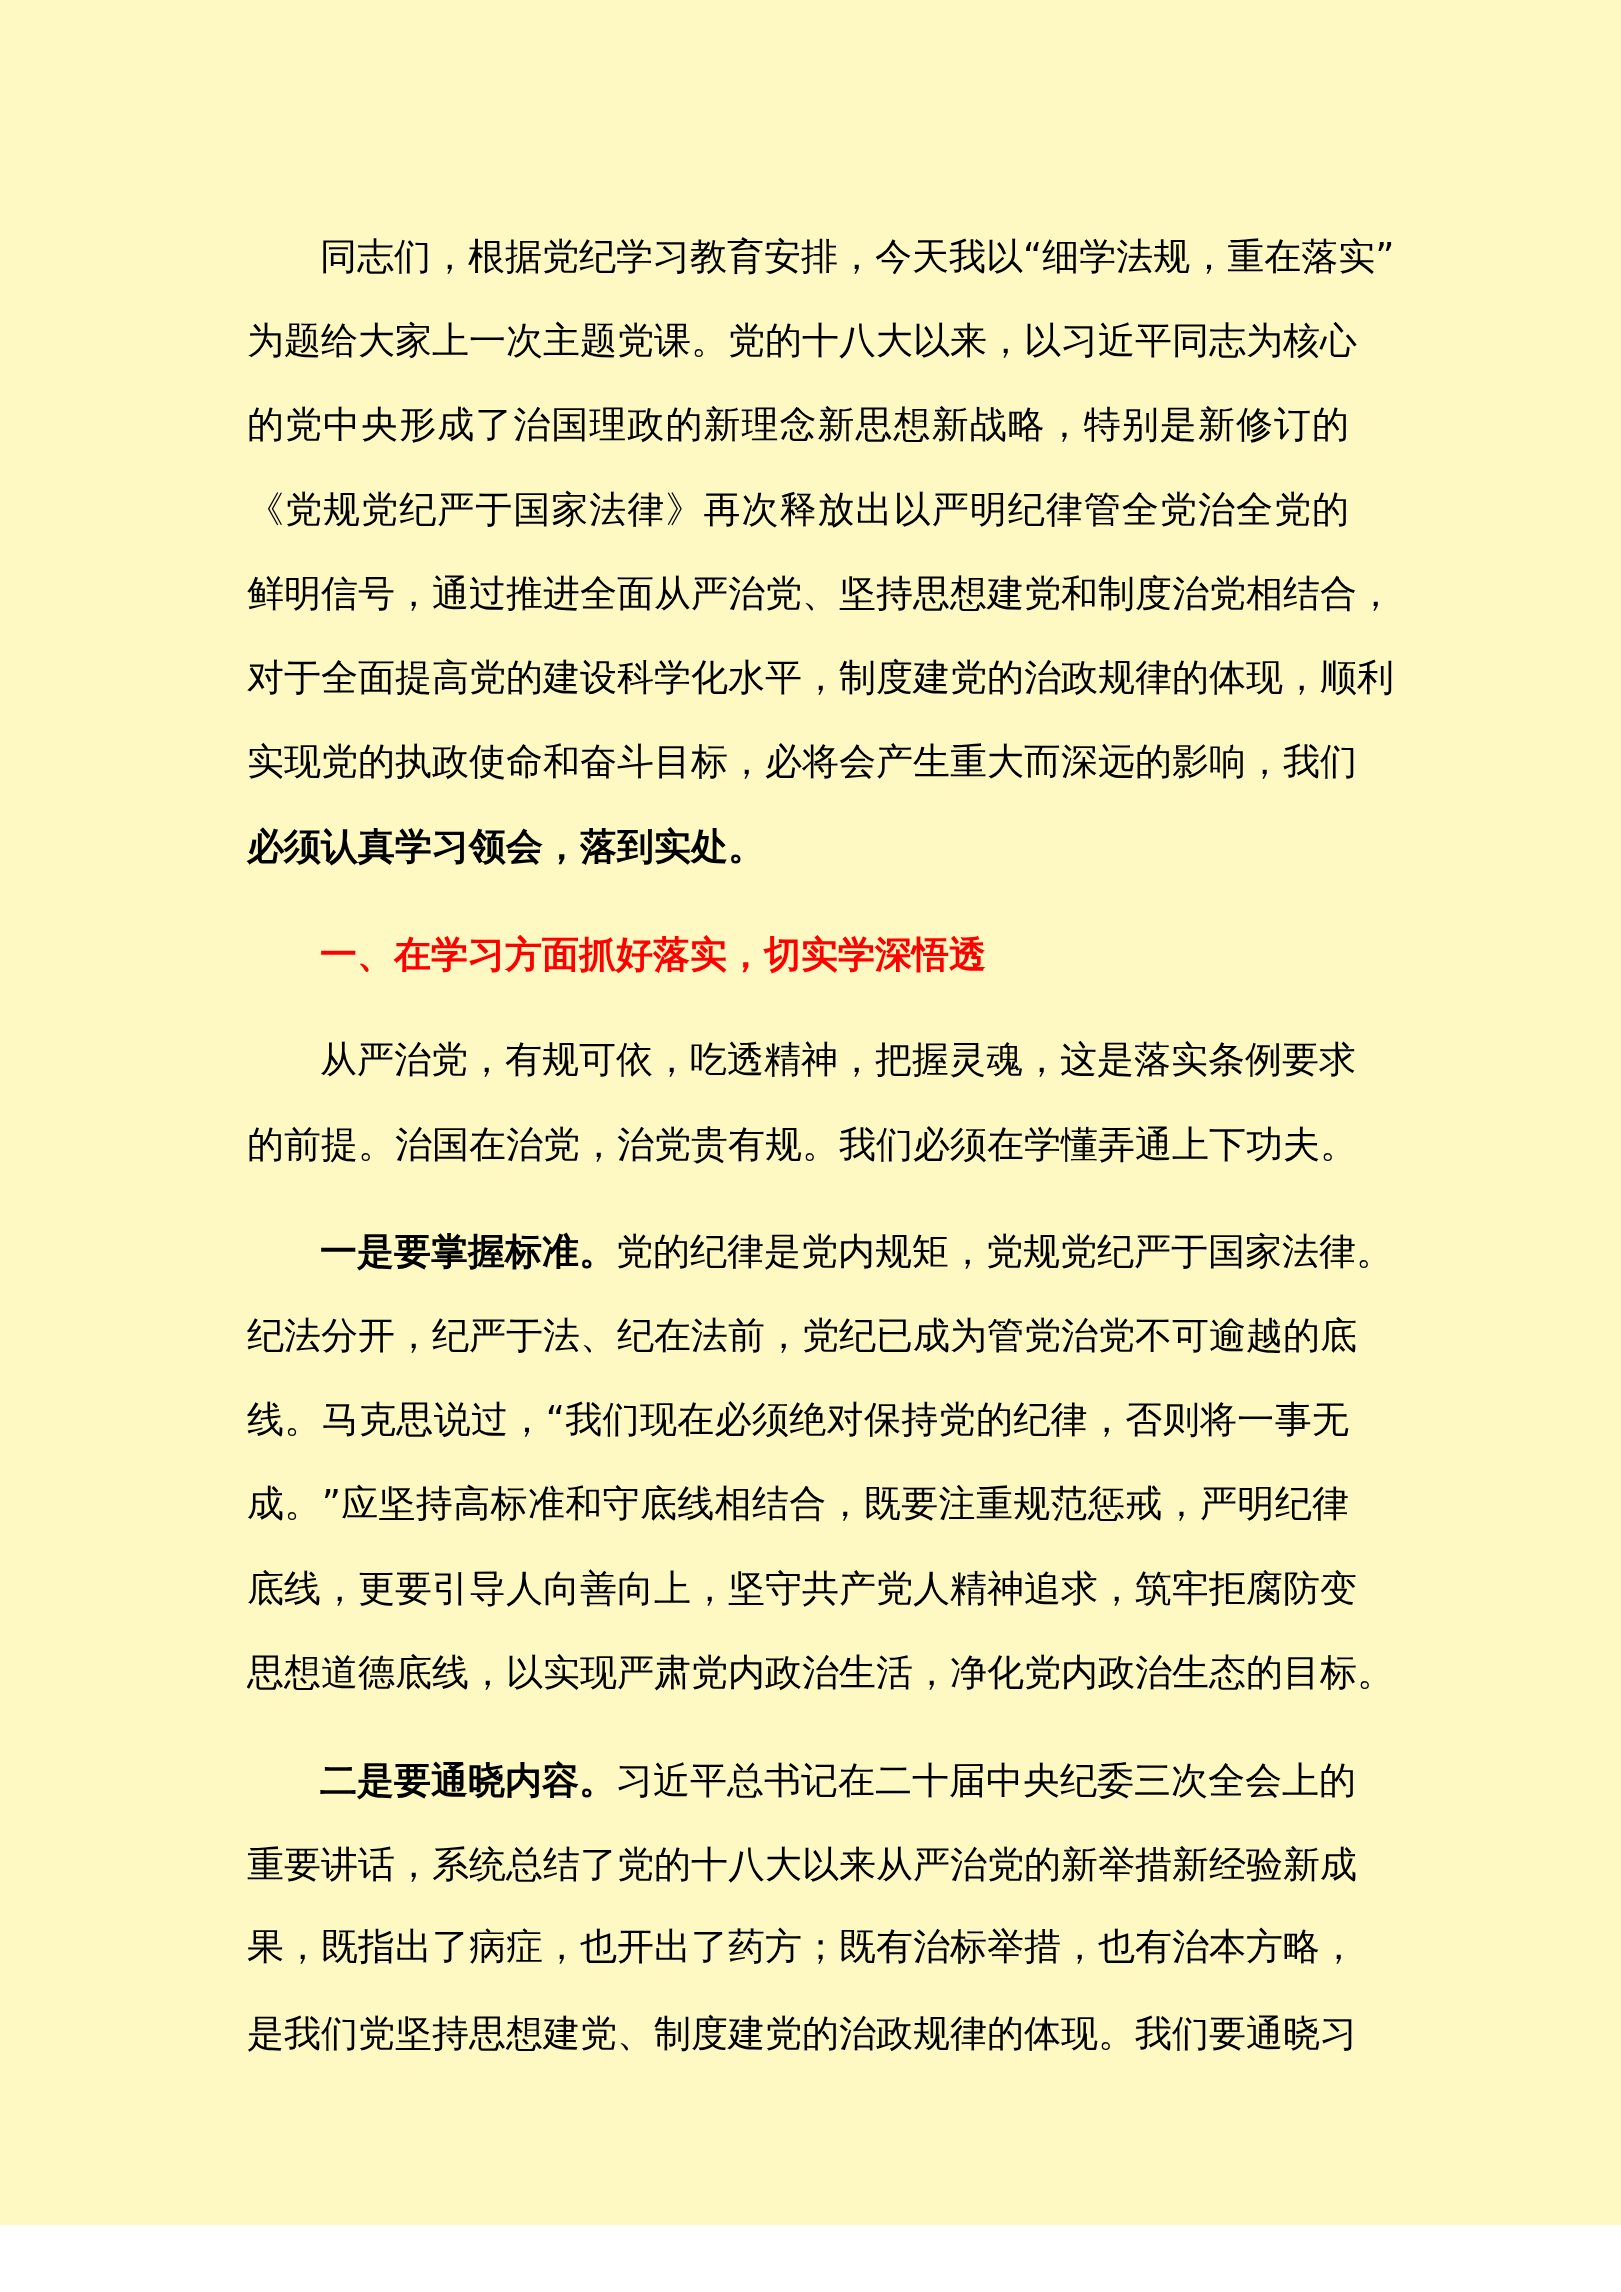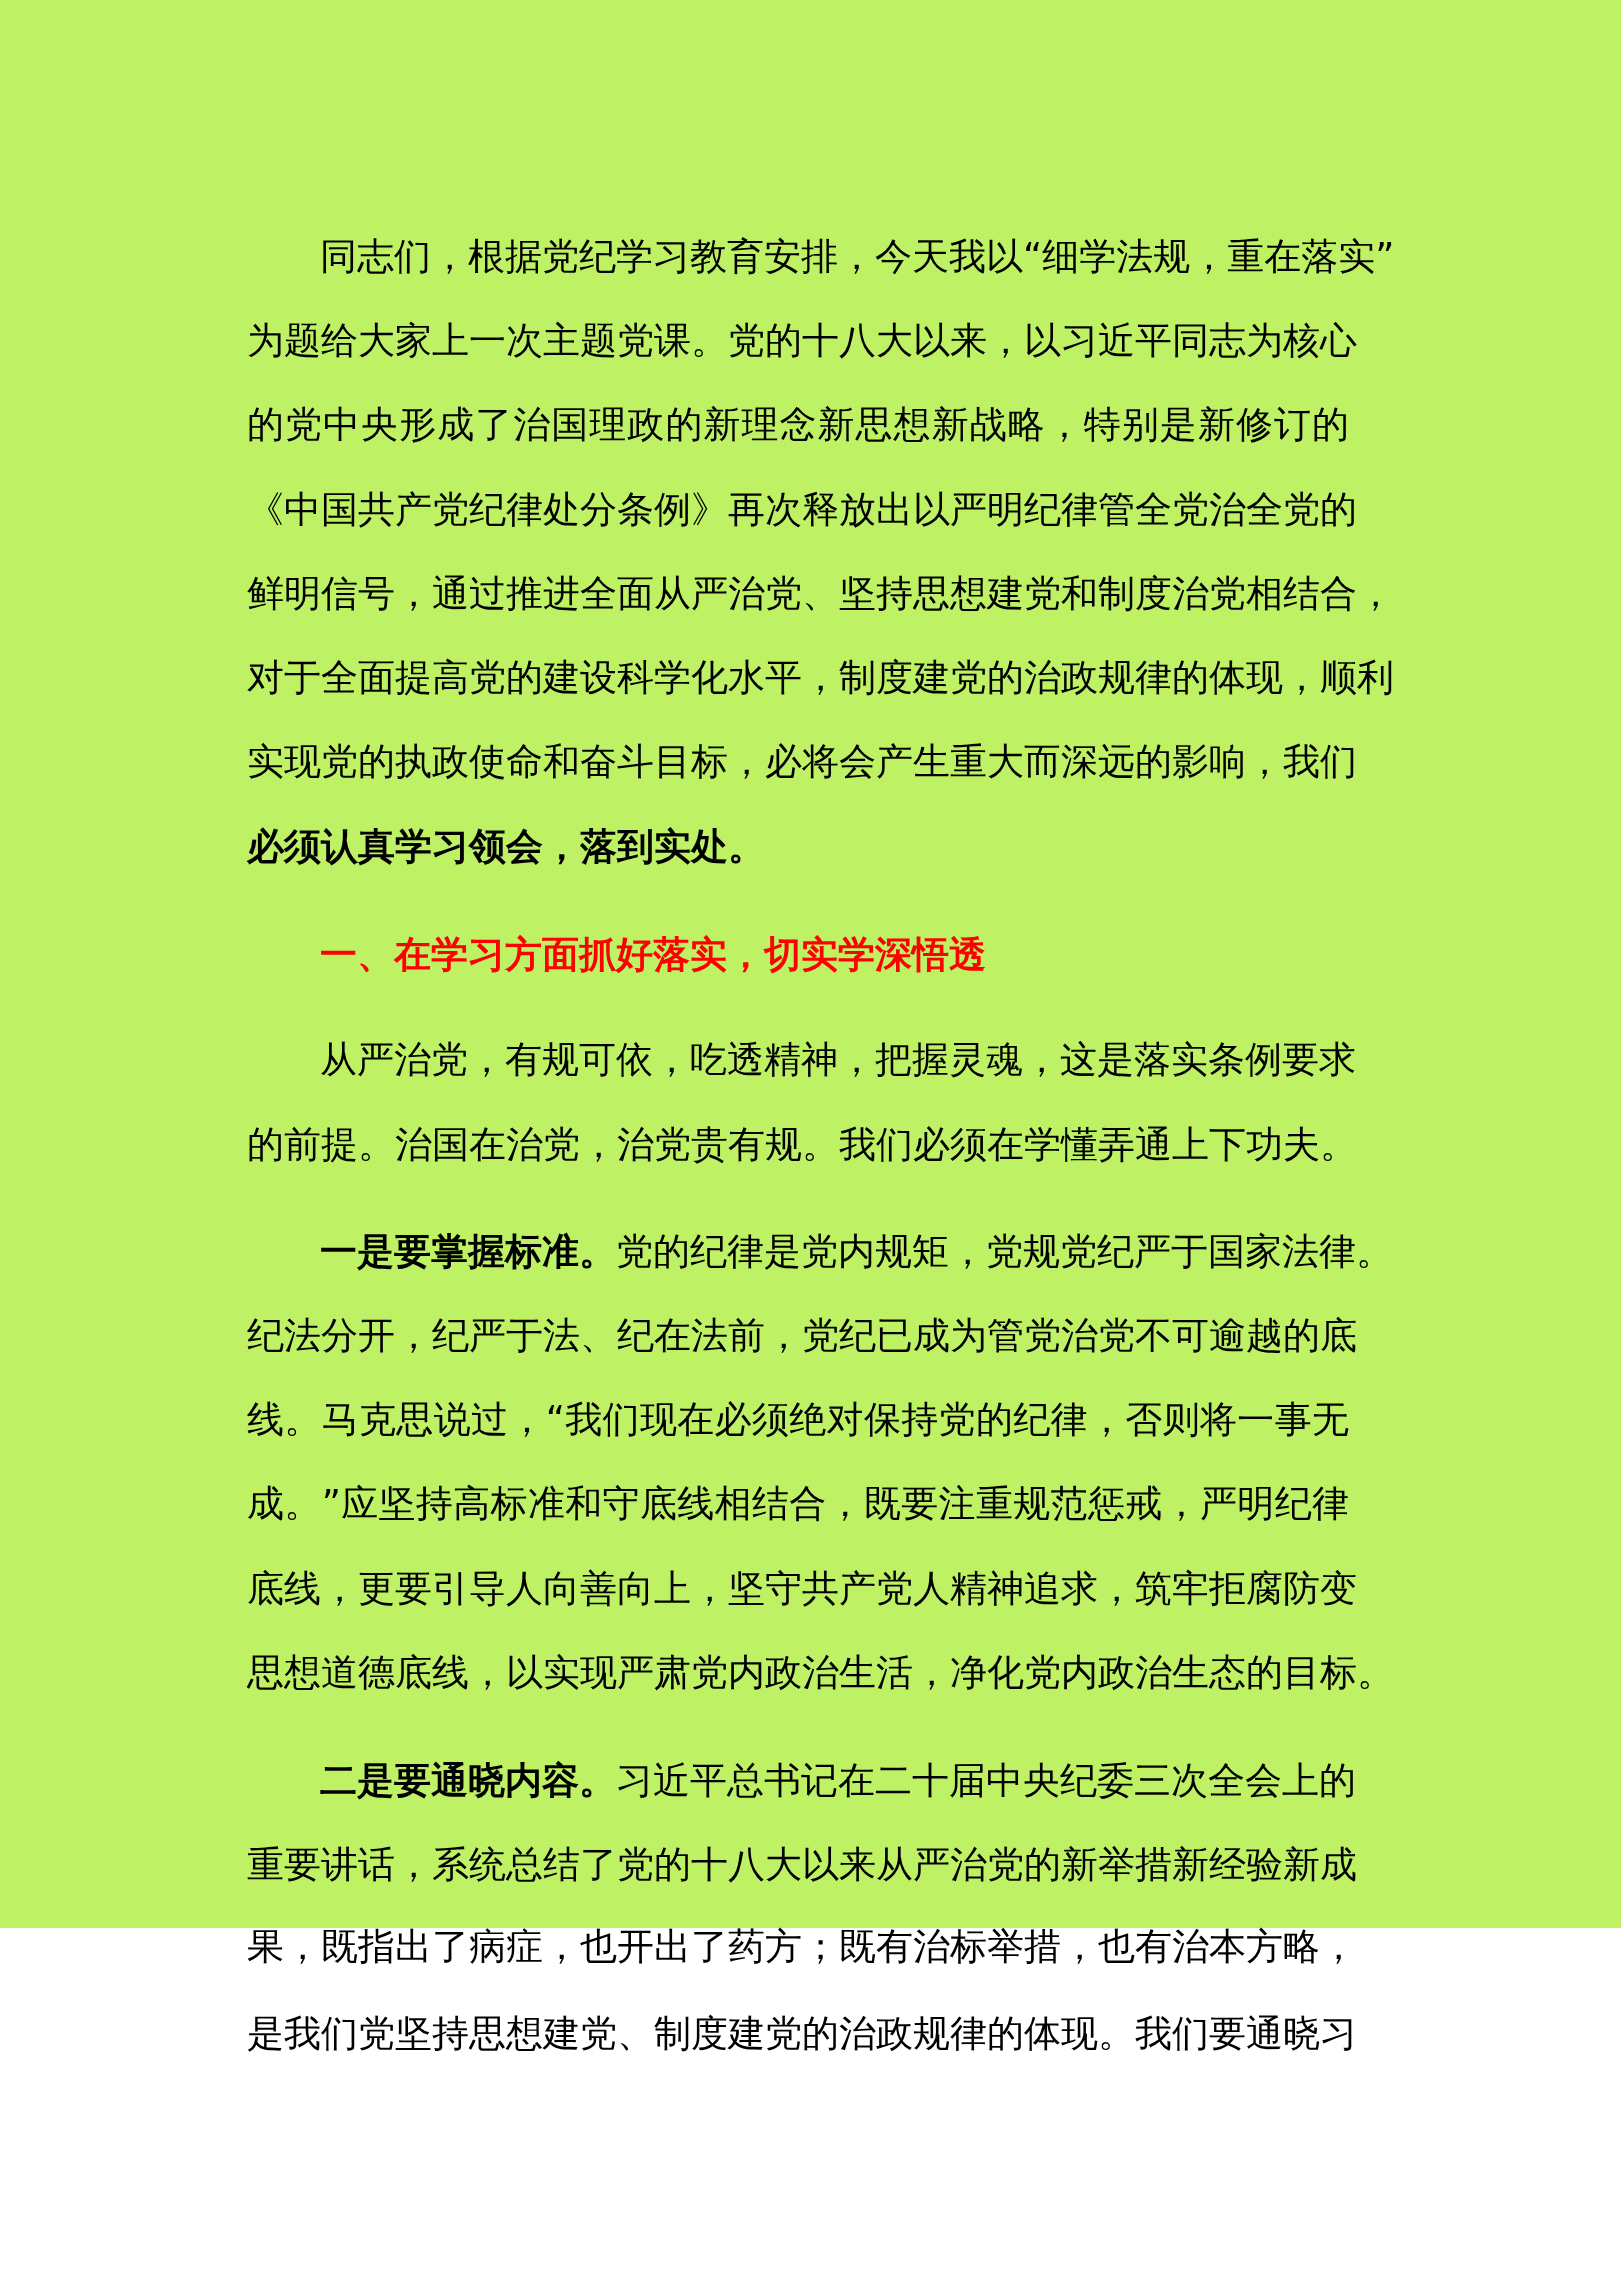--- a/index.html
+++ b/index.html
@@ -1,37 +1,37 @@
 <!DOCTYPE html>
 <html><head>
 <meta charset="utf-8">
 <style>
   html, body { margin:0; padding:0; background:#ffffff; }
   body { width:1621px; height:2293px; position:relative; overflow:hidden;
          font-family:"DejaVu Sans","Liberation Sans",sans-serif; color:#000000; }
-  .page { position:absolute; left:0; top:0; width:1621px; height:1928px; background:#bef264; }
+  .page { position:absolute; left:0; top:0; width:1621px; height:2225px; background:#fef9c3; }
   .line { position:absolute; left:247px; width:1102px; height:84px; line-height:84px;
           font-size:37px; white-space:nowrap; text-align:justify; text-align-last:justify;
           overflow:visible; }
   .line.last { text-align-last:left; }
   .line.indent { left:320px; width:1029px; }
   .heading { position:absolute; left:320px; height:84px; line-height:84px; font-size:37px;
              font-weight:bold; white-space:nowrap; }
   .bold { font-weight:bold; }
 </style>
 </head>
 <body>
 
 <div class="page">
 
   <div>
     <div class="line indent" style="top:215px;">同志们，根据党纪学习教育安排，今天我以“细学法规，重在落实”</div>
     <div class="line" style="top:299px;">为题给大家上一次主题党课。党的十八大以来，以习近平同志为核心</div>
     <div class="line" style="top:383px;">的党中央形成了治国理政的新理念新思想新战略，特别是新修订的</div>
-    <div class="line" style="top:468px;">《中国共产党纪律处分条例》再次释放出以严明纪律管全党治全党的</div>
+    <div class="line" style="top:468px;">《党规党纪严于国家法律》再次释放出以严明纪律管全党治全党的</div>
     <div class="line" style="top:552px;">鲜明信号，通过推进全面从严治党、坚持思想建党和制度治党相结合，</div>
     <div class="line" style="top:636px;">对于全面提高党的建设科学化水平，制度建党的治政规律的体现，顺利</div>
     <div class="line" style="top:720px;">实现党的执政使命和奋斗目标，必将会产生重大而深远的影响，我们</div>
     <div class="line last" style="top:805px;font-weight:bold;">必须认真学习领会，落到实处。</div>
   </div>
 
   <div class="heading" style="top:913px; color:#FF0000;">一、在学习方面抓好落实，切实学深悟透</div>
 
   <div>
     <div class="line indent" style="top:1018px;">从严治党，有规可依，吃透精神，把握灵魂，这是落实条例要求</div>

